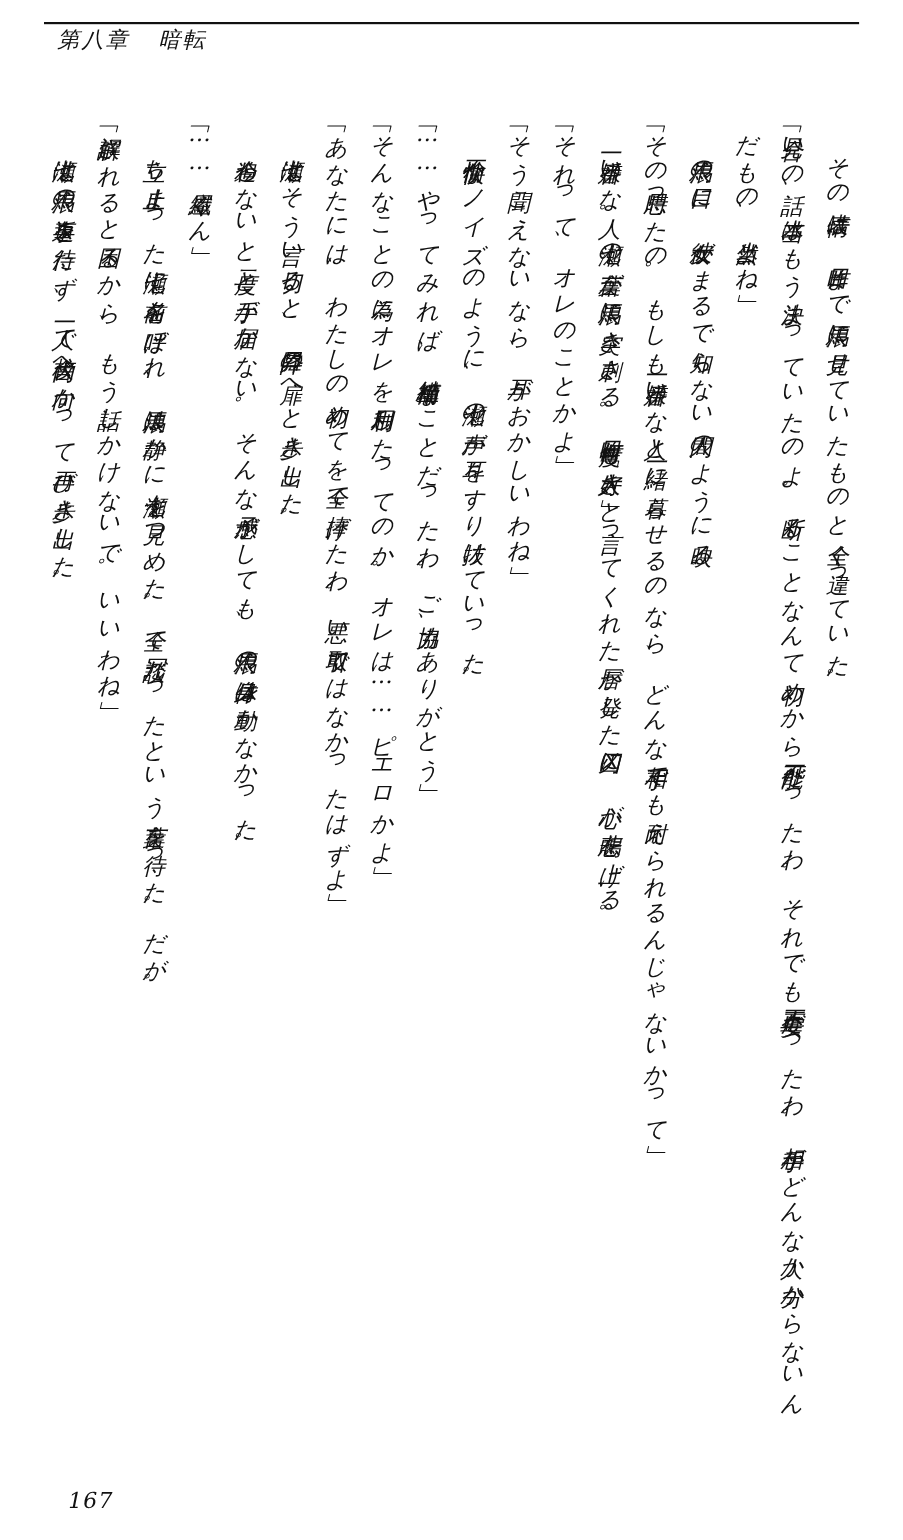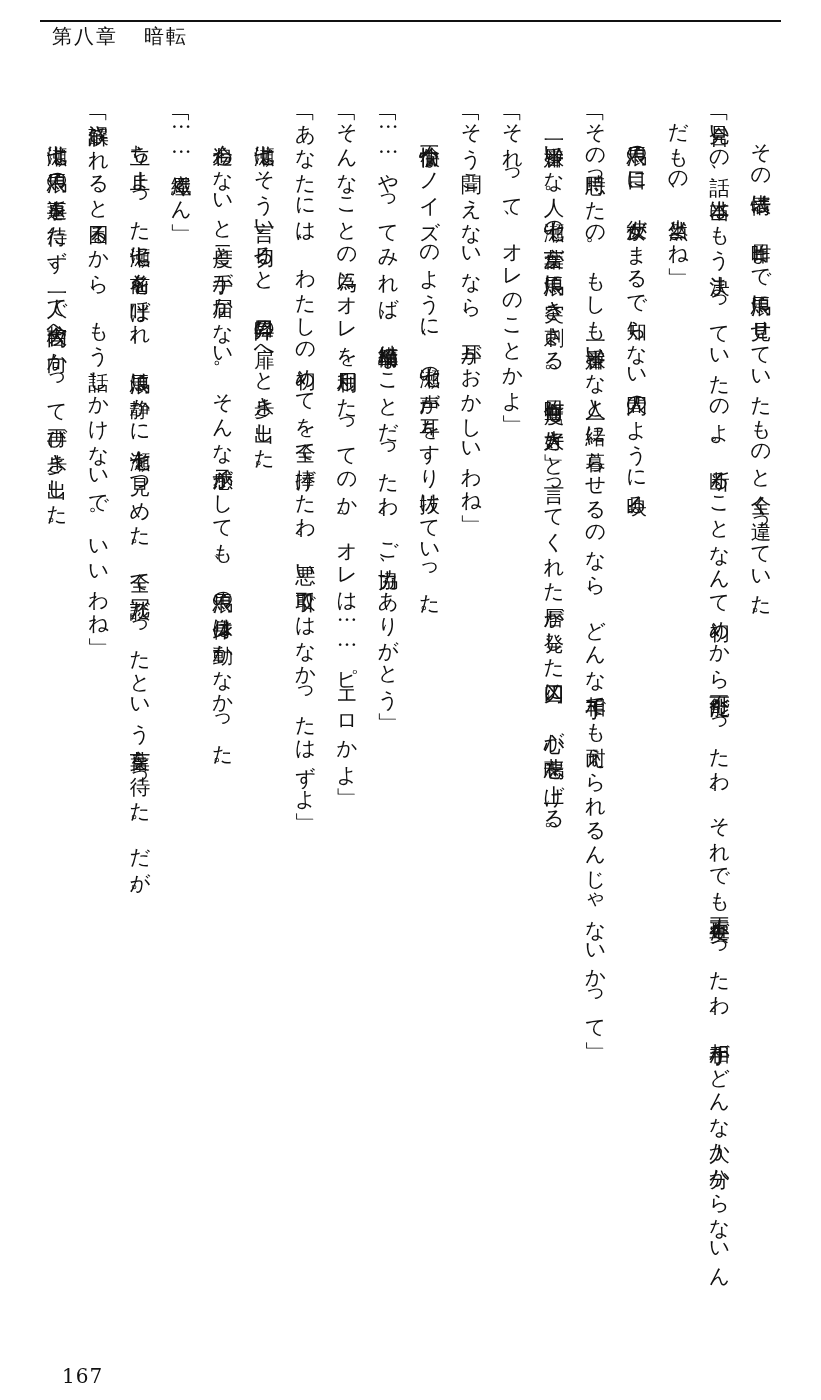--- a/index.html
+++ b/index.html
@@ -11,20 +11,21 @@
     font-family: "DejaVu Serif", "Liberation Serif", serif;
     color: #111111;
   }
   .page {
     position: relative;
     width: 821px;
     height: 1400px;
     margin: 0 auto;
     background: #ffffff;
     overflow: hidden;
+    font-style: italic;
   }
   
   .header-rule {
     position: absolute;
     left: 40px;
     top: 20px;
     width: 741px;
     height: 2px;
     background: #111111;
   }
@@ -58,21 +59,21 @@
   .body-text p {
     margin: 0;
     padding: 0;
   }
   .body-text p.indent {
     text-indent: 1em;
   }
   .page-number {
     position: absolute;
     left: 62px;
-    bottom: 12px;
+    bottom: 24px;
     font-size: 20px;
     letter-spacing: 1px;
   }
 </style>
 </head>
 <body>
 
 <div class="page">
 
   <div class="header-rule"></div>

